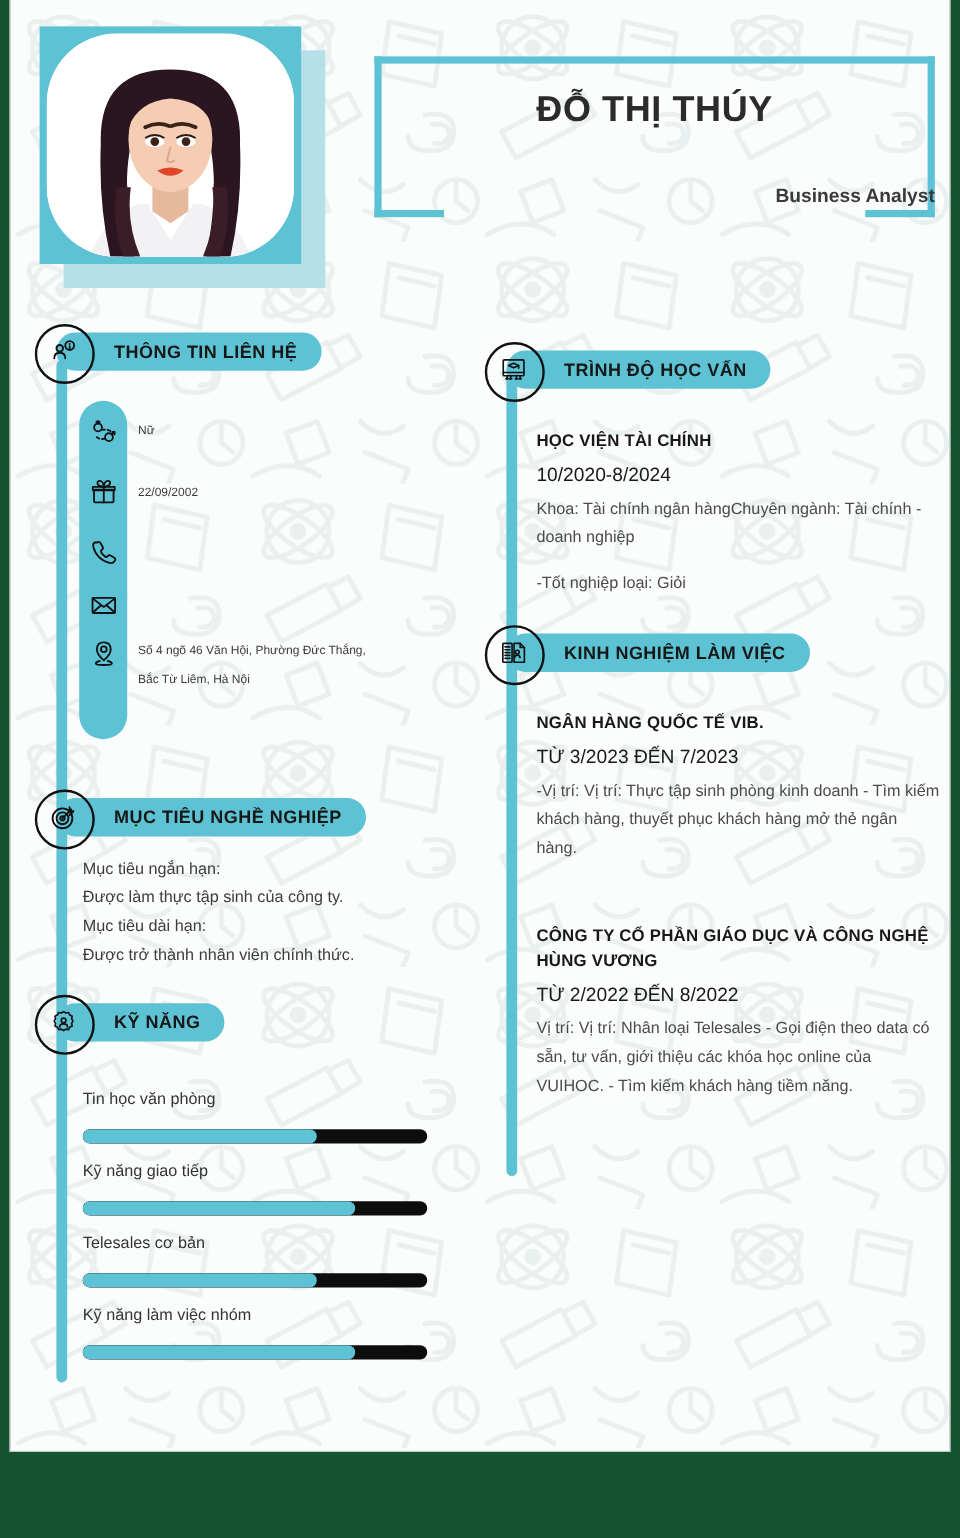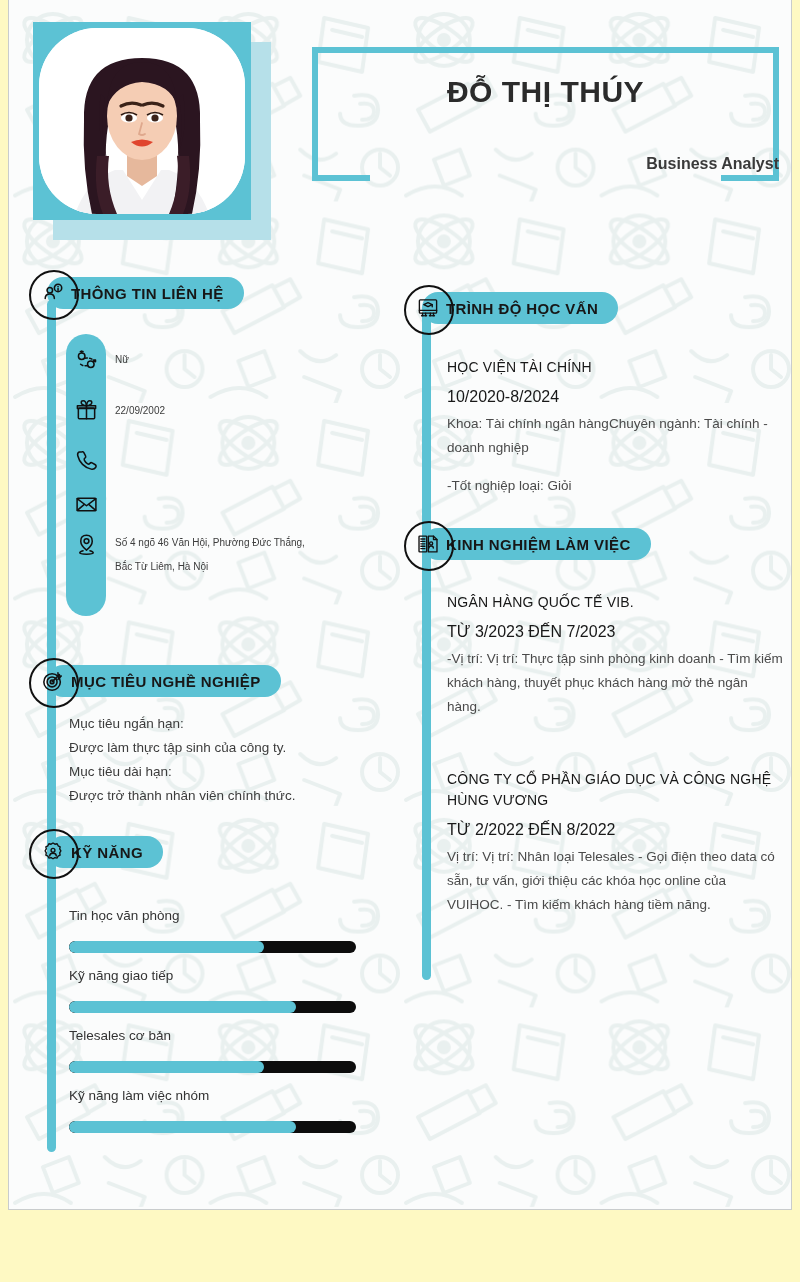--- a/index.html
+++ b/index.html
@@ -6,21 +6,21 @@
     margin: 0;
     padding: 0;
     background: #eeeeee;
     font-family: "Liberation Sans", sans-serif;
   }
   .viewport {
     position: relative;
     width: 800px;
     height: 1282px;
     overflow: hidden;
-    background: #fef9c3;
+    background: #14532d;
   }
   .page {
     position: absolute;
     left: 8px;
     top: 0;
     width: 784px;
     height: 1210px;
     background: #fbfcfc;
     border: 1px solid #c9cccd;
     border-top: none;
@@ -123,21 +123,21 @@
     height: 32px;
   }
   .sec-pill {
     position: absolute;
     left: 0; top: 0;
     height: 32px;
     background: #5cc2d4;
     border-radius: 16px;
     display: flex;
     align-items: center;
-    padding-left: 24px;
+    padding-left: 48px;
     padding-right: 20px;
     box-sizing: border-box;
   }
   .sec-title {
     font-size: 15px;
     font-weight: bold;
     color: #171717;
     letter-spacing: 0.4px;
     white-space: nowrap;
   }
@@ -224,21 +224,21 @@
   }
 
   
   .entry {
     position: absolute;
     left: 438px;
     width: 336px;
   }
   .entry-org {
     font-size: 14px;
-    font-weight: normal;
+    font-weight: bold;
     color: #181818;
     line-height: 21px;
     letter-spacing: 0.2px;
   }
   .entry-date {
     font-size: 16px;
     font-weight: normal;
     color: #181818;
     line-height: 22px;
     margin-top: 8px;

